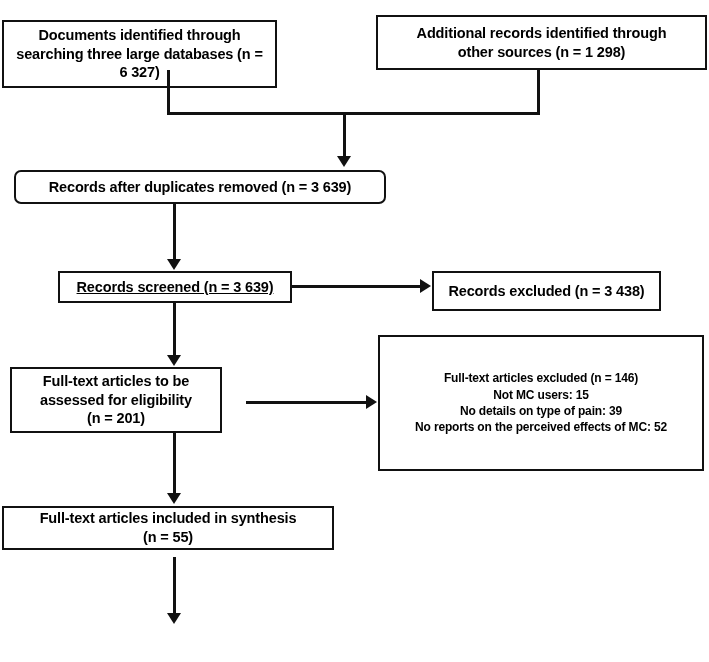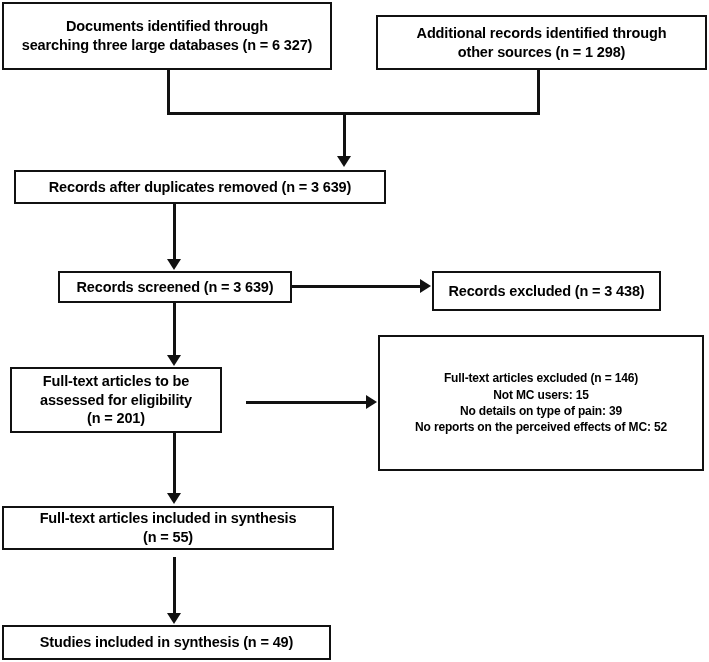--- a/index.html
+++ b/index.html
@@ -31,24 +31,24 @@
     font-weight: 700;
     font-size: 14.5px;
     line-height: 1.30;
     padding: 3px 8px;
     letter-spacing: -0.15px;
   }
   .node .txt { display: block; width: 100%; }
   .node .ln { display: block; }
 
   
-  #n-identified   { left: 2px;   top: 2px;   width: 330px; height: 68px; justify-content: flex-end; }
+  #n-identified   { left: 2px;   top: 20px;   width: 275px; height: 68px; justify-content: flex-end; }
   #n-additional   { left: 376px; top: 15px;  width: 331px; height: 55px; align-items: center; }
-  #n-dedup        { left: 14px;  top: 170px; width: 372px; height: 34px; }
-  #n-screened     { left: 58px;  top: 271px; width: 234px; height: 32px; }
+  #n-dedup        { left: 14px;  top: 170px; width: 372px; height: 34px; border-radius: 7px; }
+  #n-screened     { left: 58px;  top: 271px; width: 234px; height: 32px; text-decoration: underline; }
   #n-excluded     { left: 432px; top: 271px; width: 229px; height: 40px; }
   #n-eligibility  { left: 10px;  top: 367px; width: 212px; height: 66px; }
   #n-reasons      { left: 378px; top: 335px; width: 326px; height: 136px;
                     font-size: 12px; line-height: 1.36; }
   #n-included     { left: 2px;   top: 506px; width: 332px; height: 44px; }
   #n-studies      { left: 2px;   top: 625px; width: 329px; height: 35px;
                     font-weight: 800; }
 
   
   .edge { position: absolute; background: #111111; }
@@ -123,25 +123,20 @@
     </span>
   </div>
 
   <div class="node" id="n-included">
     <span class="txt">
       <span class="ln">Full-text articles included in synthesis</span>
       <span class="ln">(n = 55)</span>
     </span>
   </div>
 
-  <div class="node" id="n-studies">
-    <span class="txt">
-      <span class="ln">Studies included in synthesis (n = 49)</span>
-    </span>
-  </div>
 
   <div class="edge v" style="left:167px; top:70px; height:45px;"></div>
 
   <div class="edge v" style="left:537px; top:70px; height:45px;"></div>
 
   <div class="edge h" style="left:167px; top:112px; width:373px;"></div>
 
   <div class="edge v" style="left:343px; top:112px; height:45px;"></div>
   <div class="arrowhead-down" style="left:337px; top:156px;"></div>
 

